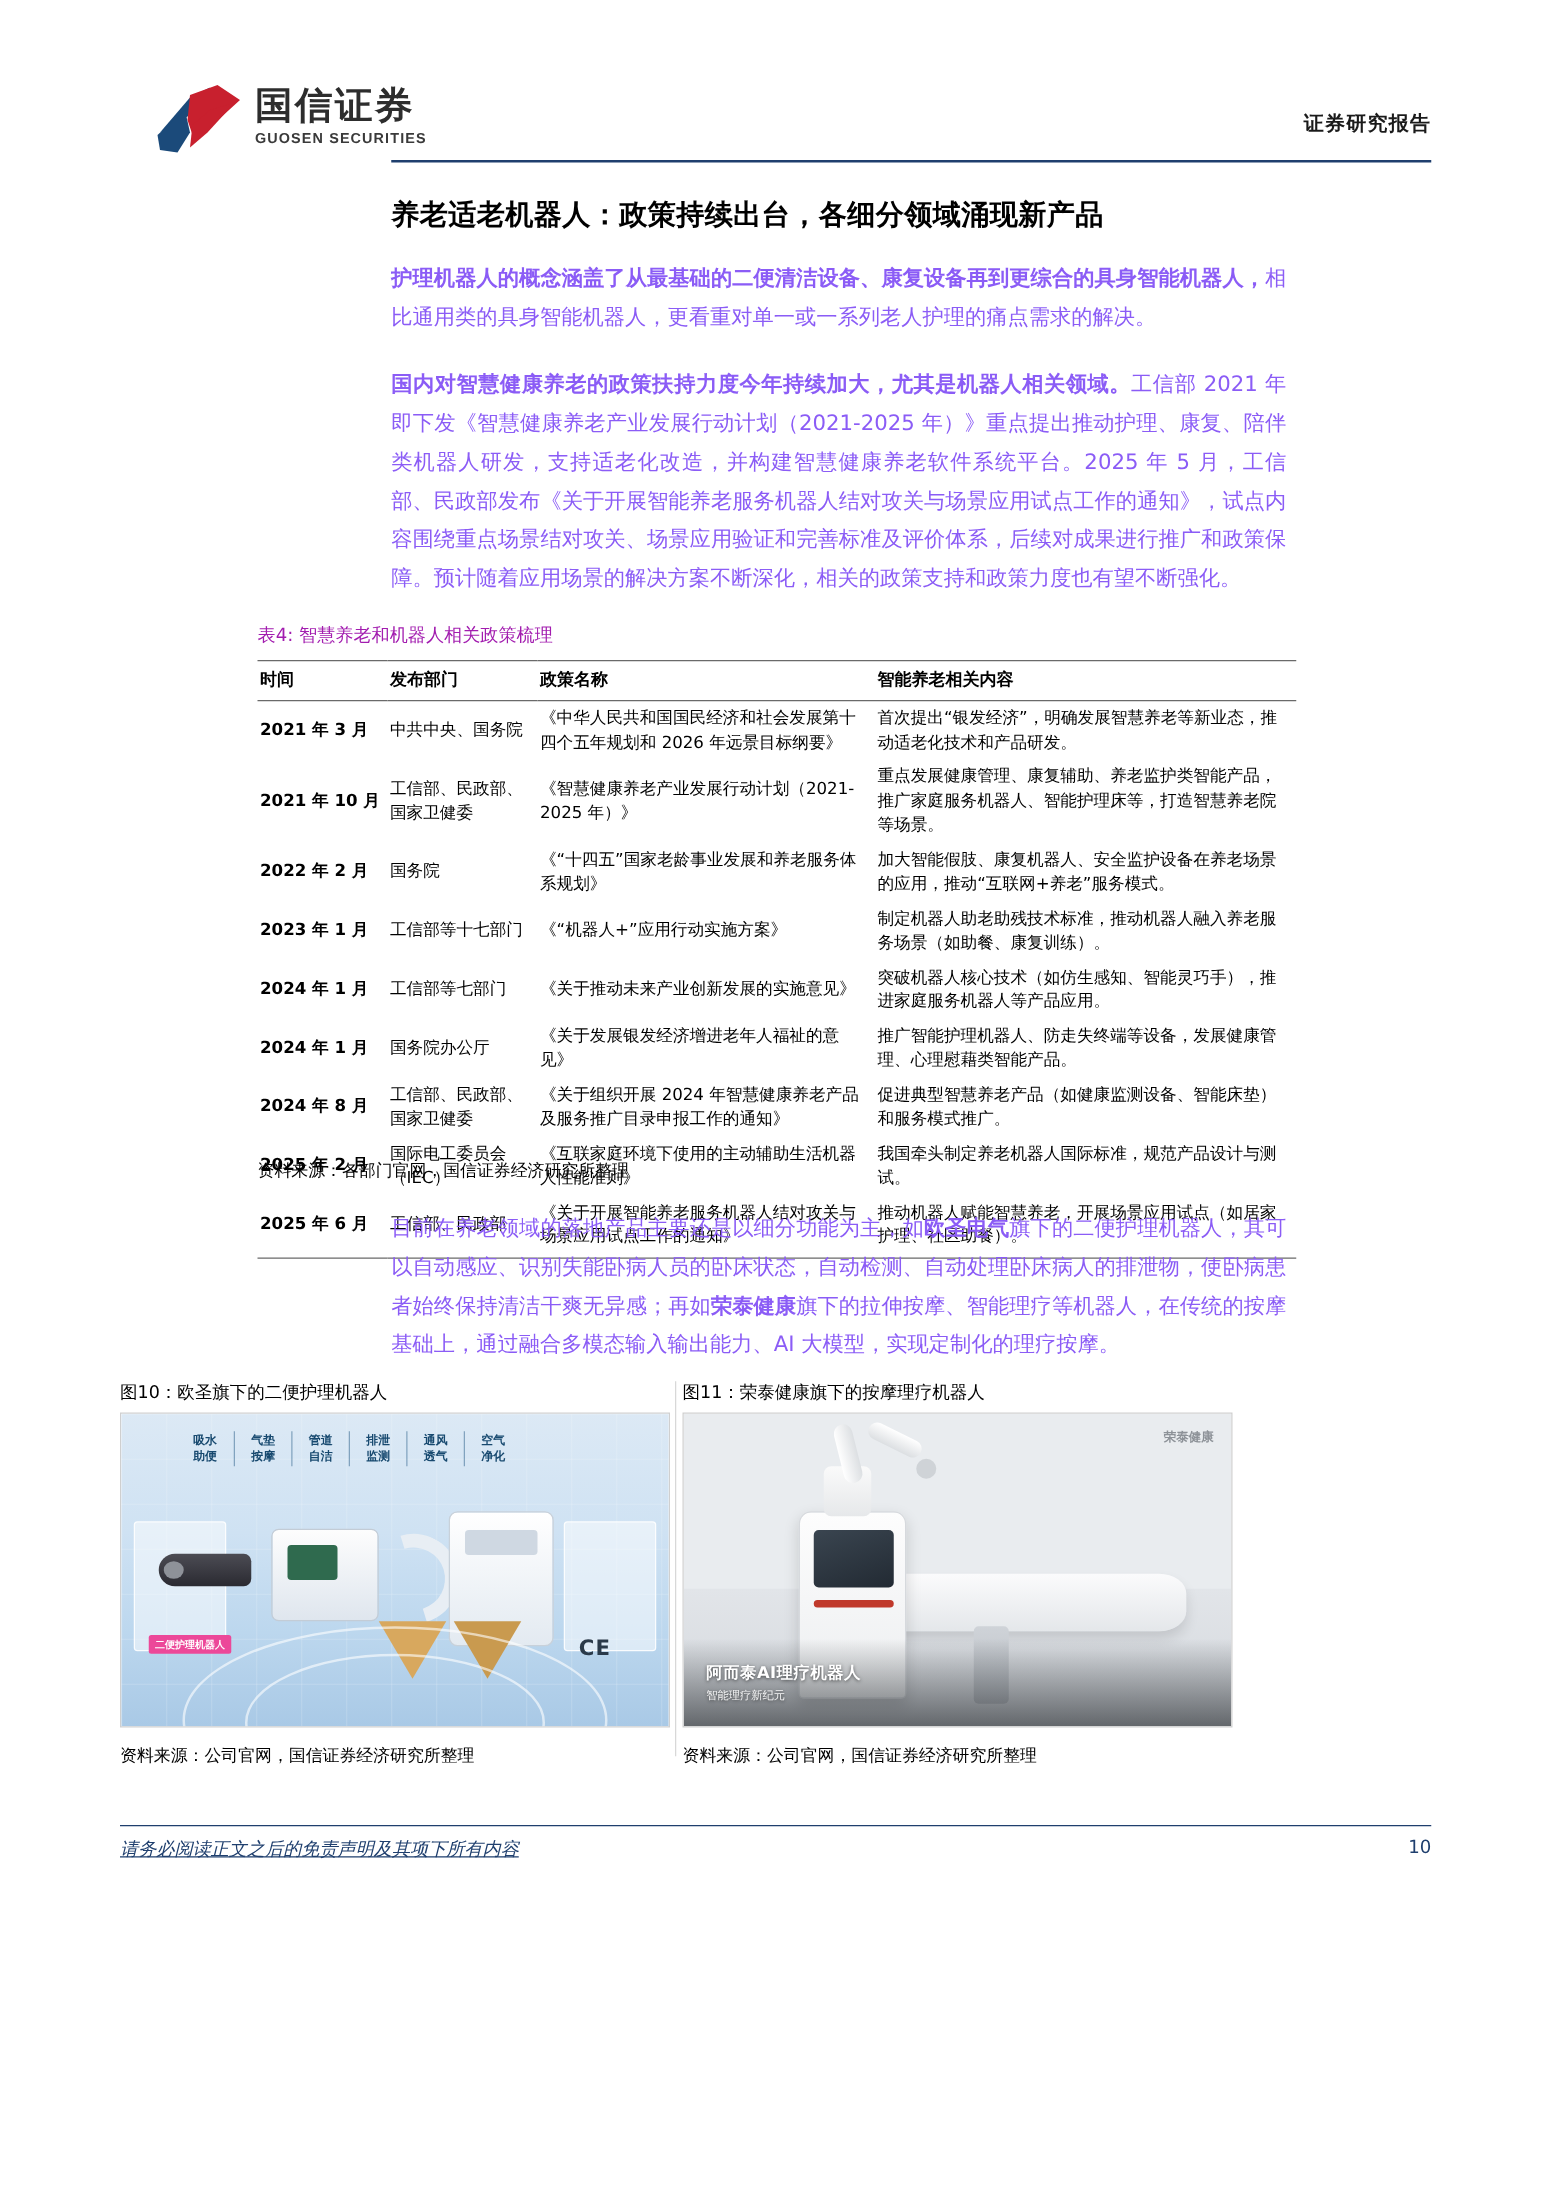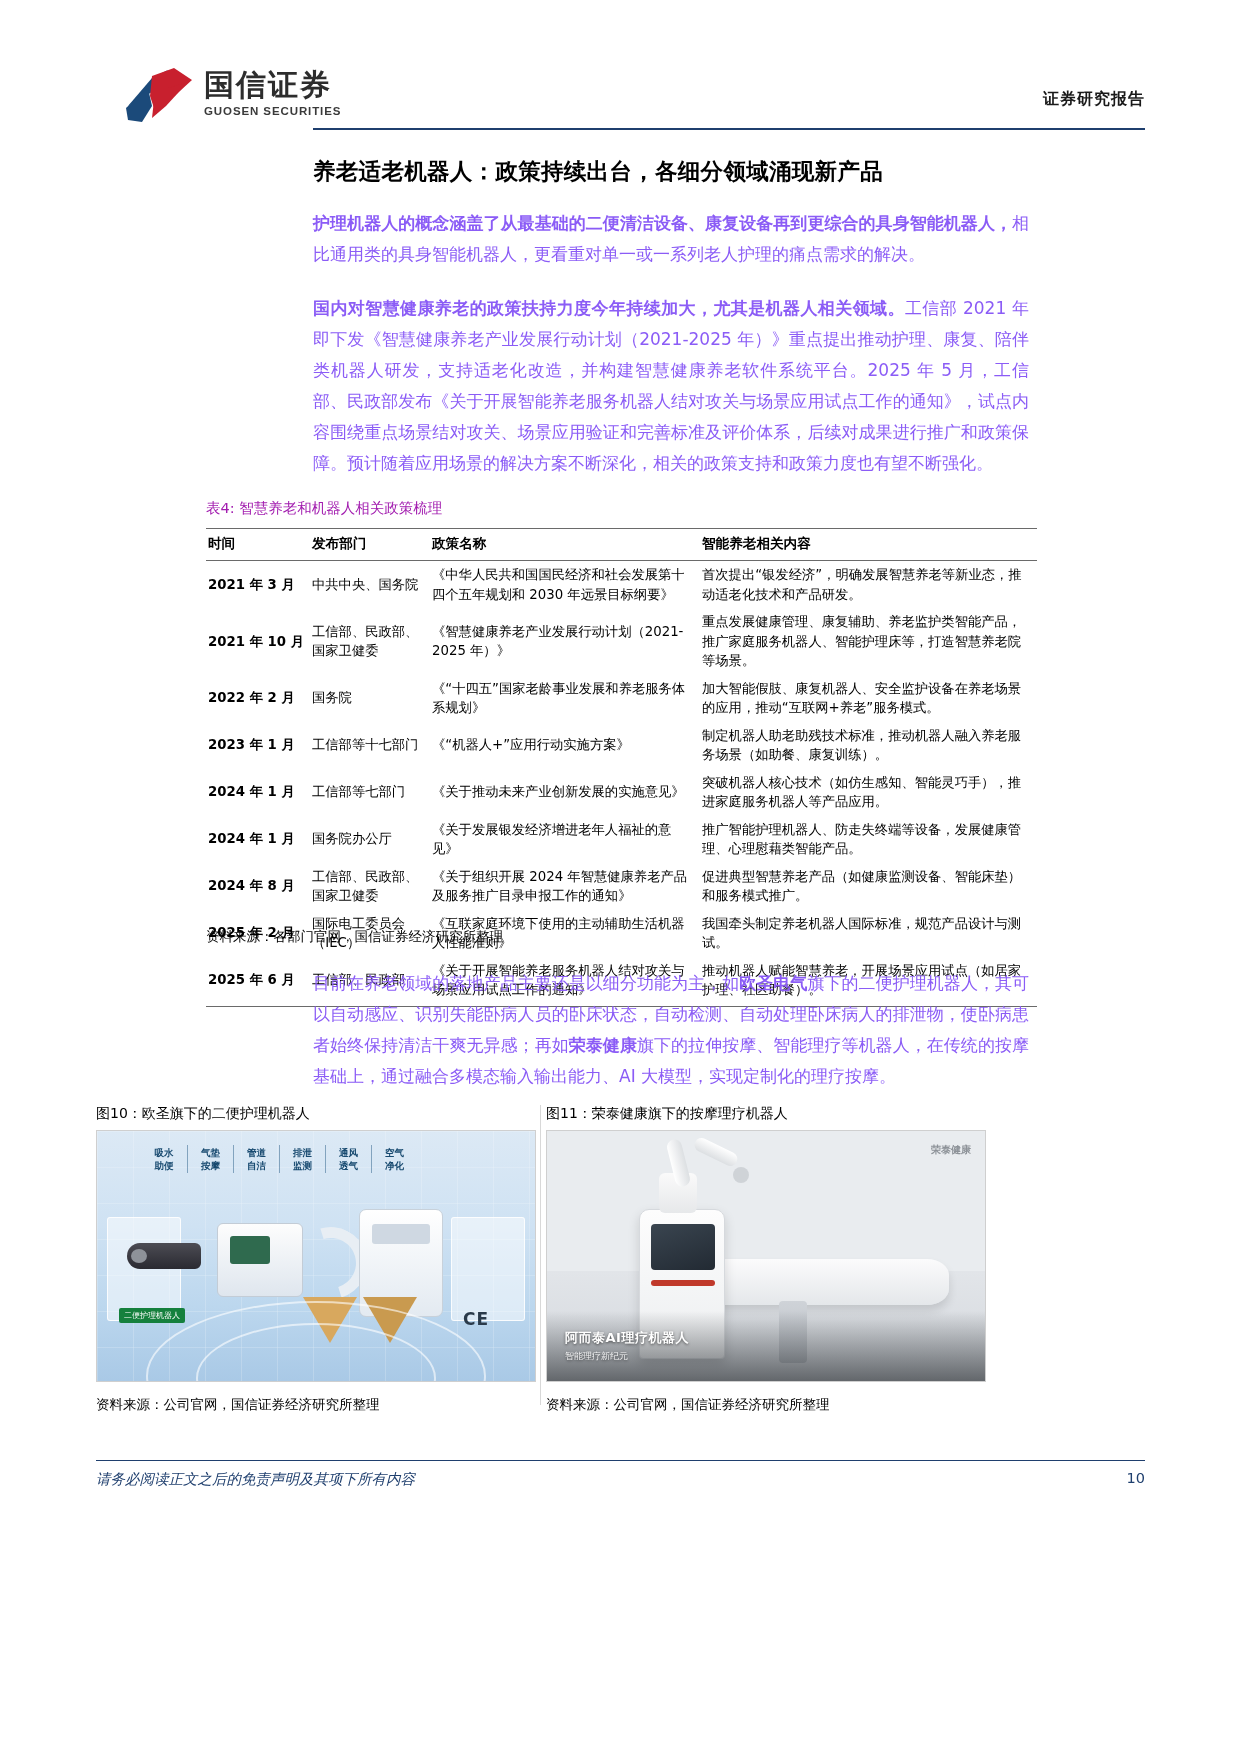--- a/index.html
+++ b/index.html
@@ -270,23 +270,24 @@
   }
   .f1-ripple {
     position: absolute; left: 50%; bottom: -70px;
     width: 340px; height: 150px; margin-left: -170px;
     border: 2px solid rgba(255,255,255,.6);
     border-radius: 50%;
   }
   .f1-ripple.r2 { width: 240px; margin-left: -120px; bottom: -52px; height: 110px;}
   .f1-label {
     position:absolute; left: 22px; bottom: 58px;
-    background: #15803d; color:#fff;
+    background: #ec4899; color:#fff;
     font-size: 8px; padding: 2px 5px; border-radius: 2px;
     font-family: "DejaVu Sans", sans-serif;
+    font-weight: bold;
   }
 
   
   .f2-bg { position:absolute; inset:0; background:#e9ecef; }
   .f2-floor {
     position:absolute; left:0; right:0; bottom:0; height:44%;
     background: linear-gradient(180deg,#e2e5e9,#d3d7dc);
   }
   .f2-bed {
     position:absolute; left: 132px; top: 128px;
@@ -376,20 +377,21 @@
     width: 1049px; height: 1px;
     background: #1f3f6e;
   }
   .footer-left {
     position: absolute;
     left: 96px; top: 1470px;
     font-size: 14.5px;
     font-style: italic;
     color: #1f3f6e;
     font-family: "DejaVu Sans", "Liberation Sans", sans-serif;
+    text-decoration: underline;
   }
   .footer-right {
     position: absolute;
     right: 96px; top: 1470px;
     font-size: 14.5px;
     color: #1f3f6e;
     font-family: "DejaVu Sans", "Liberation Sans", sans-serif;
   }
 </style>
 </head>
@@ -432,21 +434,21 @@
         <th class="col-time">时间</th>
         <th class="col-dept">发布部门</th>
         <th class="col-name">政策名称</th>
         <th class="col-content">智能养老相关内容</th>
       </tr>
     </thead>
     <tbody>
       <tr>
         <td class="col-time">2021 年 3 月</td>
         <td class="col-dept">中共中央、国务院</td>
-        <td class="col-name">《中华人民共和国国民经济和社会发展第十四个五年规划和 2030 年远景目标纲要》</td>
+        <td class="col-name">《中华人民共和国国民经济和社会发展第十四个五年规划和 2026 年远景目标纲要》</td>
         <td class="col-content">首次提出“银发经济”，明确发展智慧养老等新业态，推动适老化技术和产品研发。</td>
       </tr>
       <tr>
         <td class="col-time">2021 年 10 月</td>
         <td class="col-dept">工信部、民政部、国家卫健委</td>
         <td class="col-name">《智慧健康养老产业发展行动计划（2021-2025 年）》</td>
         <td class="col-content">重点发展健康管理、康复辅助、养老监护类智能产品，推广家庭服务机器人、智能护理床等，打造智慧养老院等场景。</td>
       </tr>
       <tr>
         <td class="col-time">2022 年 2 月</td>

